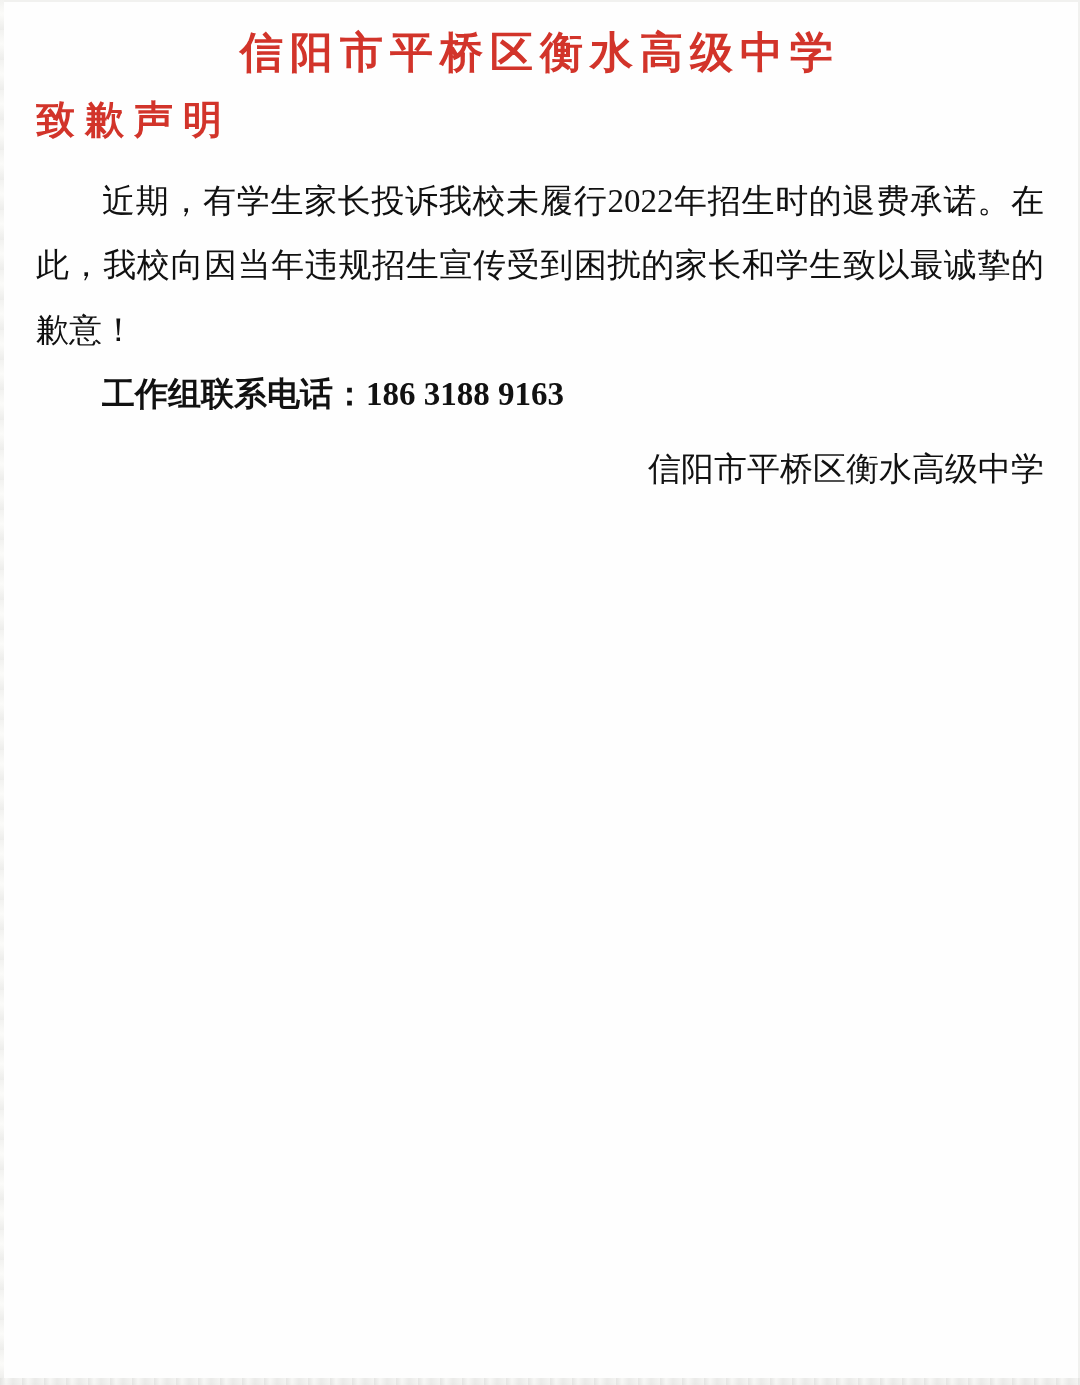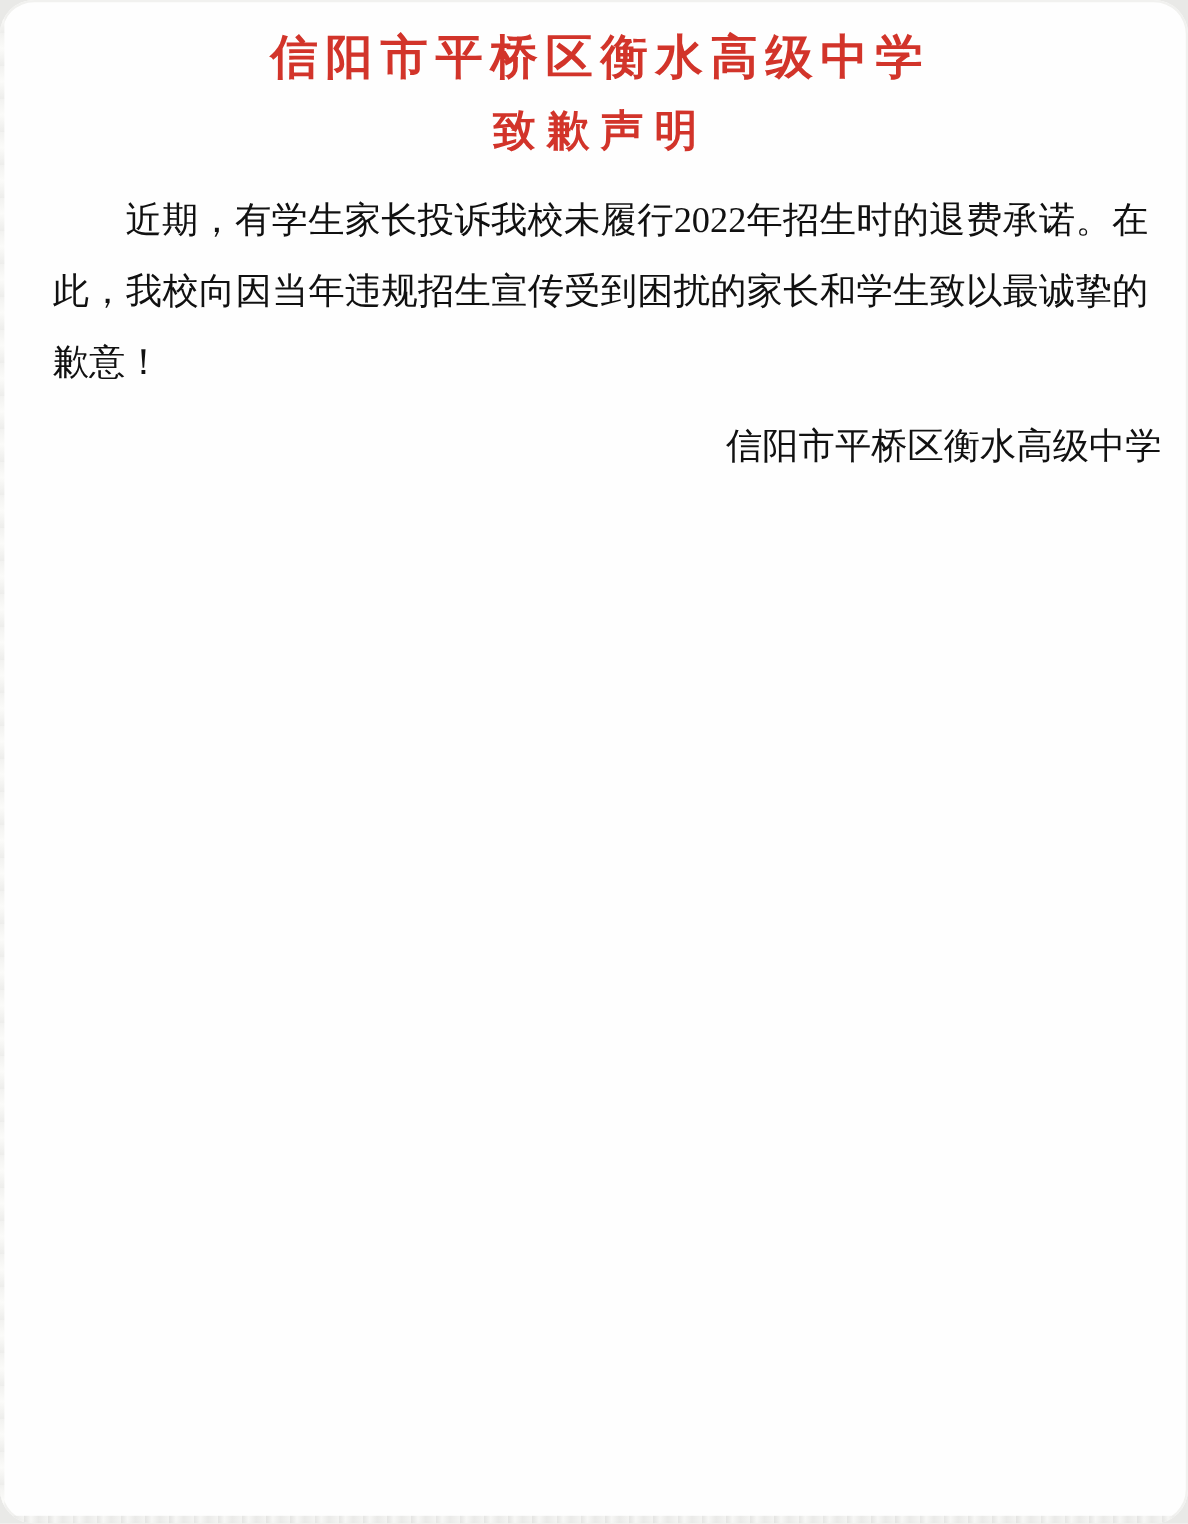--- a/index.html
+++ b/index.html
@@ -7,26 +7,25 @@
     padding: 0;
     background: #e9e9e7;
   }
   .page {
     position: relative;
     width: 1080px;
     height: 1385px;
     margin: 0 auto;
     background: #fefefe;
     box-sizing: border-box;
-    padding: 22px 24px 0 36px;
+    padding: 22px 36px 0 36px;
     overflow: hidden;
     font-family: "Liberation Serif", "DejaVu Serif", serif;
     color: var(--ink, #111111);
     box-shadow: inset 0 0 0 2px #f1f1ef;
-    border-radius: 31px;
   }
   
   .page::after {
     content: "";
     position: absolute;
     left: 0; right: 0; bottom: 0;
     height: 7px;
     background: repeating-linear-gradient(90deg,
       #e2e2e0 0px, #f6f6f4 6px, #e8e8e6 13px, #f3f3f1 22px);
     opacity: 0.9;
@@ -43,33 +42,33 @@
     margin: 0 0 10px 0;
     text-align: center;
     font-size: 43px;
     font-weight: bold;
     letter-spacing: 7px;
     color: var(--accent, #d2342a);
     line-height: 1.45;
   }
   .doc-subtitle {
     margin: 0 0 22px 0;
-    text-align: center;
+    text-align: left;
     font-size: 39px;
     font-weight: bold;
     letter-spacing: 10px;
     color: var(--accent, #d2342a);
     line-height: 1.35;
   }
   .content {
     font-size: 33px;
     line-height: 64.5px;
   }
   .content p {
-    margin: 12px;
+    margin: 0;
     text-indent: 2em;
     text-align: justify;
     text-justify: inter-ideograph;
   }
   .content p.contact-line {
     text-align: left;
     font-weight: bold;
   }
   .signature-block {
     margin-top: 10px;
@@ -85,20 +84,23 @@
 <body>
 
 <div class="page">
 
   <h1 class="doc-title">信阳市平桥区衡水高级中学</h1>
 
   <h2 class="doc-subtitle">致歉声明</h2>
 
   <div class="content">
     <p>近期，有学生家长投诉我校未履行2022年招生时的退费承诺。在此，我校向因当年违规招生宣传受到困扰的家长和学生致以最诚挚的歉意！</p>
+    <p class="contact-line">
+      <span>工作组联系电话：</span><span>186 3188 9163</span>
+    </p>
   </div>
 
   <div class="signature-block">
     <p>信阳市平桥区衡水高级中学</p>
 
   </div>
 
 </div>
 
 </body></html>

